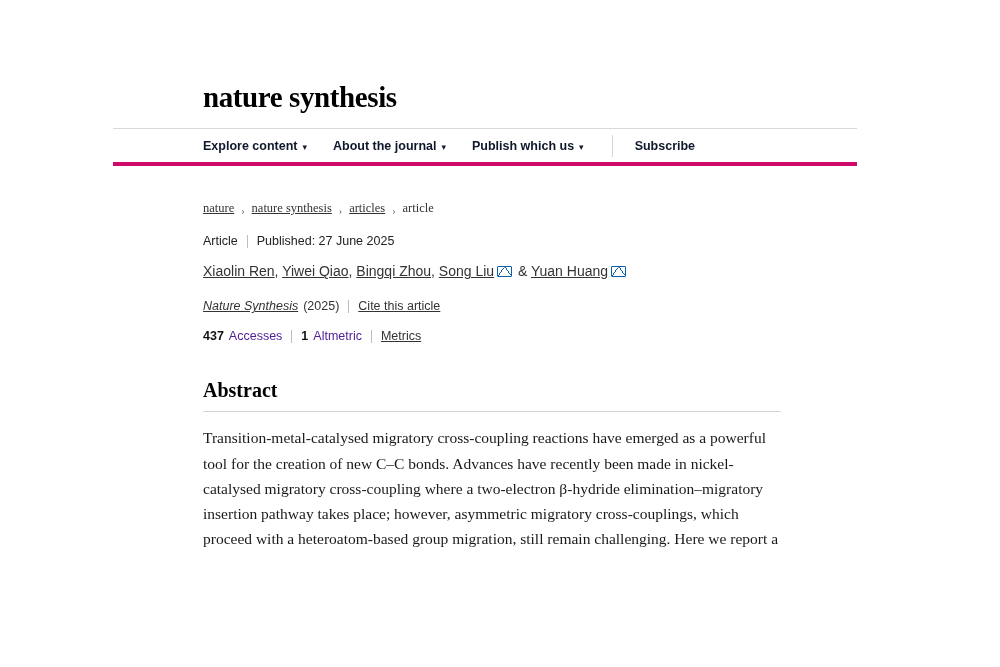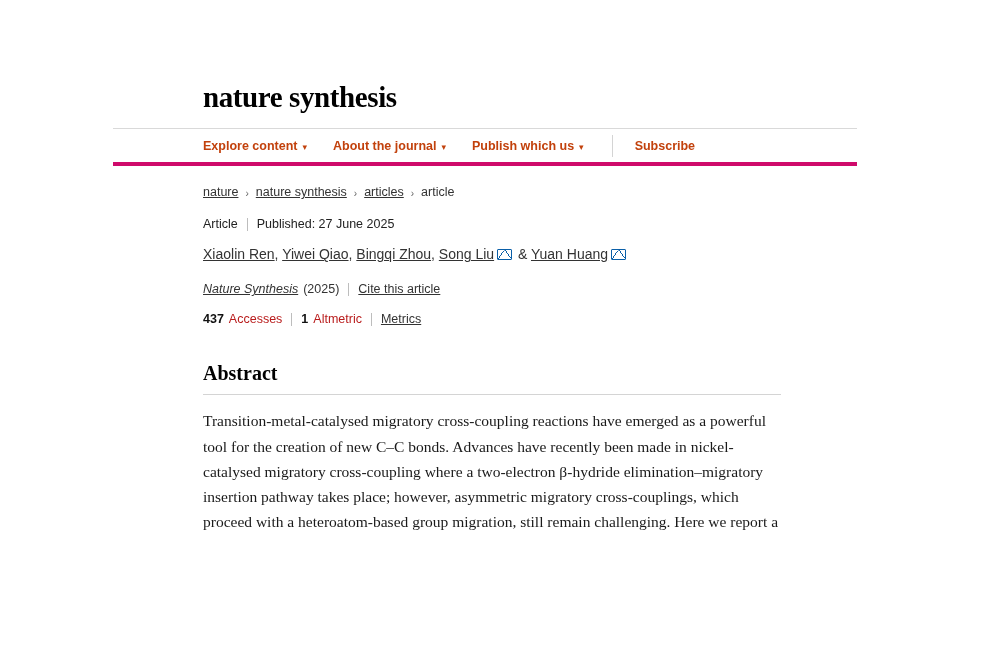--- a/index.html
+++ b/index.html
@@ -42,47 +42,48 @@
     height: 38px;
     display: flex;
     align-items: center;
     padding-left: 90px;
     box-sizing: border-box;
   }
   .nav-item {
     font-family: "Liberation Sans", sans-serif;
     font-size: 12.5px;
     font-weight: bold;
-    color: #c2410c;
+    color: #0f172a;
     margin-right: 26px;
     display: flex;
     align-items: center;
     white-space: nowrap;
   }
   .nav-item .caret {
     display: inline-block;
     margin-left: 5px;
     font-size: 9px;
     font-weight: normal;
     transform: translateY(1px);
   }
   .nav-sep {
     width: 1px;
     height: 22px;
     background: #d4d4d4;
     margin: 0 22px 0 2px;
   }
   
   .breadcrumb {
-    font-family: Liberation Sans, sans-serif;
+    font-family: Liberation Serif, serif;
     font-size: 12.5px;
     color: #333333;
     padding: 19px 0 0 90px;
     display: flex;
     align-items: flex-end;
+    margin-top: 16px;
   }
   .breadcrumb a {
     color: #333333;
     text-decoration: underline;
   }
   .breadcrumb .chev {
     margin: 0 7px;
     color: #666666;
     font-size: 10px;
   }
@@ -177,21 +178,21 @@
   }
   .metrics {
     font-family: "Liberation Sans", sans-serif;
     font-size: 12.5px;
     padding: 16px 0 0 90px;
     color: #333333;
     display: flex;
     align-items: center;
   }
   .metrics b { color: #111111; font-weight: bold; }
-  .metrics .lbl { margin-left: 5px; color: #b91c1c; }
+  .metrics .lbl { margin-left: 5px; color: #4c1d95; }
   .metrics .divider {
     display: inline-block;
     width: 1px;
     height: 13px;
     background: #bdbdbd;
     margin: 0 9px;
   }
   .metrics .mlink { text-decoration: underline; color: #333333; }
   h2.abstract-h {
     font-family: "Liberation Serif", serif;

